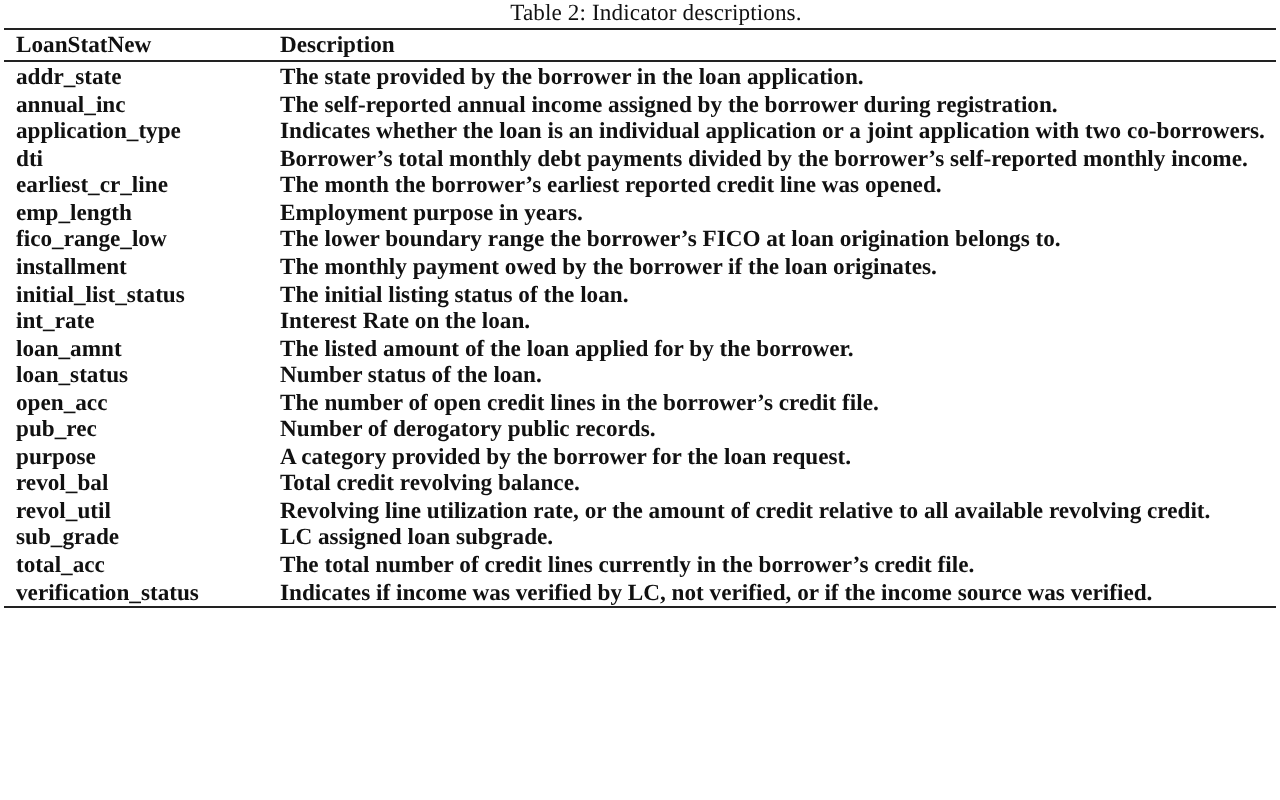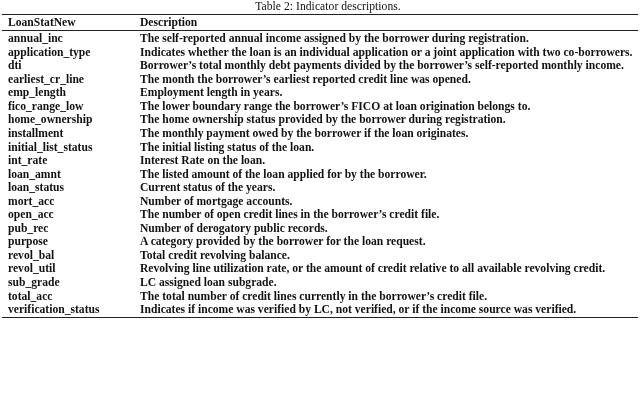--- a/index.html
+++ b/index.html
@@ -80,70 +80,66 @@
 <div class="table-wrap">
   <table>
     <thead>
       <tr>
         <th class="col-name">LoanStatNew</th>
         <th class="col-desc">Description</th>
       </tr>
     </thead>
     <tbody id="table-body">
         <tr>
+          <td class="col-name">addr_state</td>
+          <td class="col-desc">The state provided by the borrower in the loan application.</td>
+        </tr>
+        <tr>
           <td class="col-name">annual_inc</td>
           <td class="col-desc">The self-reported annual income assigned by the borrower during registration.</td>
         </tr>
         <tr>
           <td class="col-name">application_type</td>
           <td class="col-desc">Indicates whether the loan is an individual application or a joint application with two co-borrowers.</td>
         </tr>
         <tr>
           <td class="col-name">dti</td>
           <td class="col-desc">Borrower’s total monthly debt payments divided by the borrower’s self-reported monthly income.</td>
         </tr>
         <tr>
           <td class="col-name">earliest_cr_line</td>
           <td class="col-desc">The month the borrower’s earliest reported credit line was opened.</td>
         </tr>
         <tr>
           <td class="col-name">emp_length</td>
-          <td class="col-desc">Employment length in years.</td>
+          <td class="col-desc">Employment purpose in years.</td>
         </tr>
         <tr>
           <td class="col-name">fico_range_low</td>
           <td class="col-desc">The lower boundary range the borrower’s FICO at loan origination belongs to.</td>
-        </tr>
-        <tr>
-          <td class="col-name">home_ownership</td>
-          <td class="col-desc">The home ownership status provided by the borrower during registration.</td>
         </tr>
         <tr>
           <td class="col-name">installment</td>
           <td class="col-desc">The monthly payment owed by the borrower if the loan originates.</td>
         </tr>
         <tr>
           <td class="col-name">initial_list_status</td>
           <td class="col-desc">The initial listing status of the loan.</td>
         </tr>
         <tr>
           <td class="col-name">int_rate</td>
           <td class="col-desc">Interest Rate on the loan.</td>
         </tr>
         <tr>
           <td class="col-name">loan_amnt</td>
           <td class="col-desc">The listed amount of the loan applied for by the borrower.</td>
         </tr>
         <tr>
           <td class="col-name">loan_status</td>
-          <td class="col-desc">Current status of the years.</td>
-        </tr>
-        <tr>
-          <td class="col-name">mort_acc</td>
-          <td class="col-desc">Number of mortgage accounts.</td>
+          <td class="col-desc">Number status of the loan.</td>
         </tr>
         <tr>
           <td class="col-name">open_acc</td>
           <td class="col-desc">The number of open credit lines in the borrower’s credit file.</td>
         </tr>
         <tr>
           <td class="col-name">pub_rec</td>
           <td class="col-desc">Number of derogatory public records.</td>
         </tr>
         <tr>

